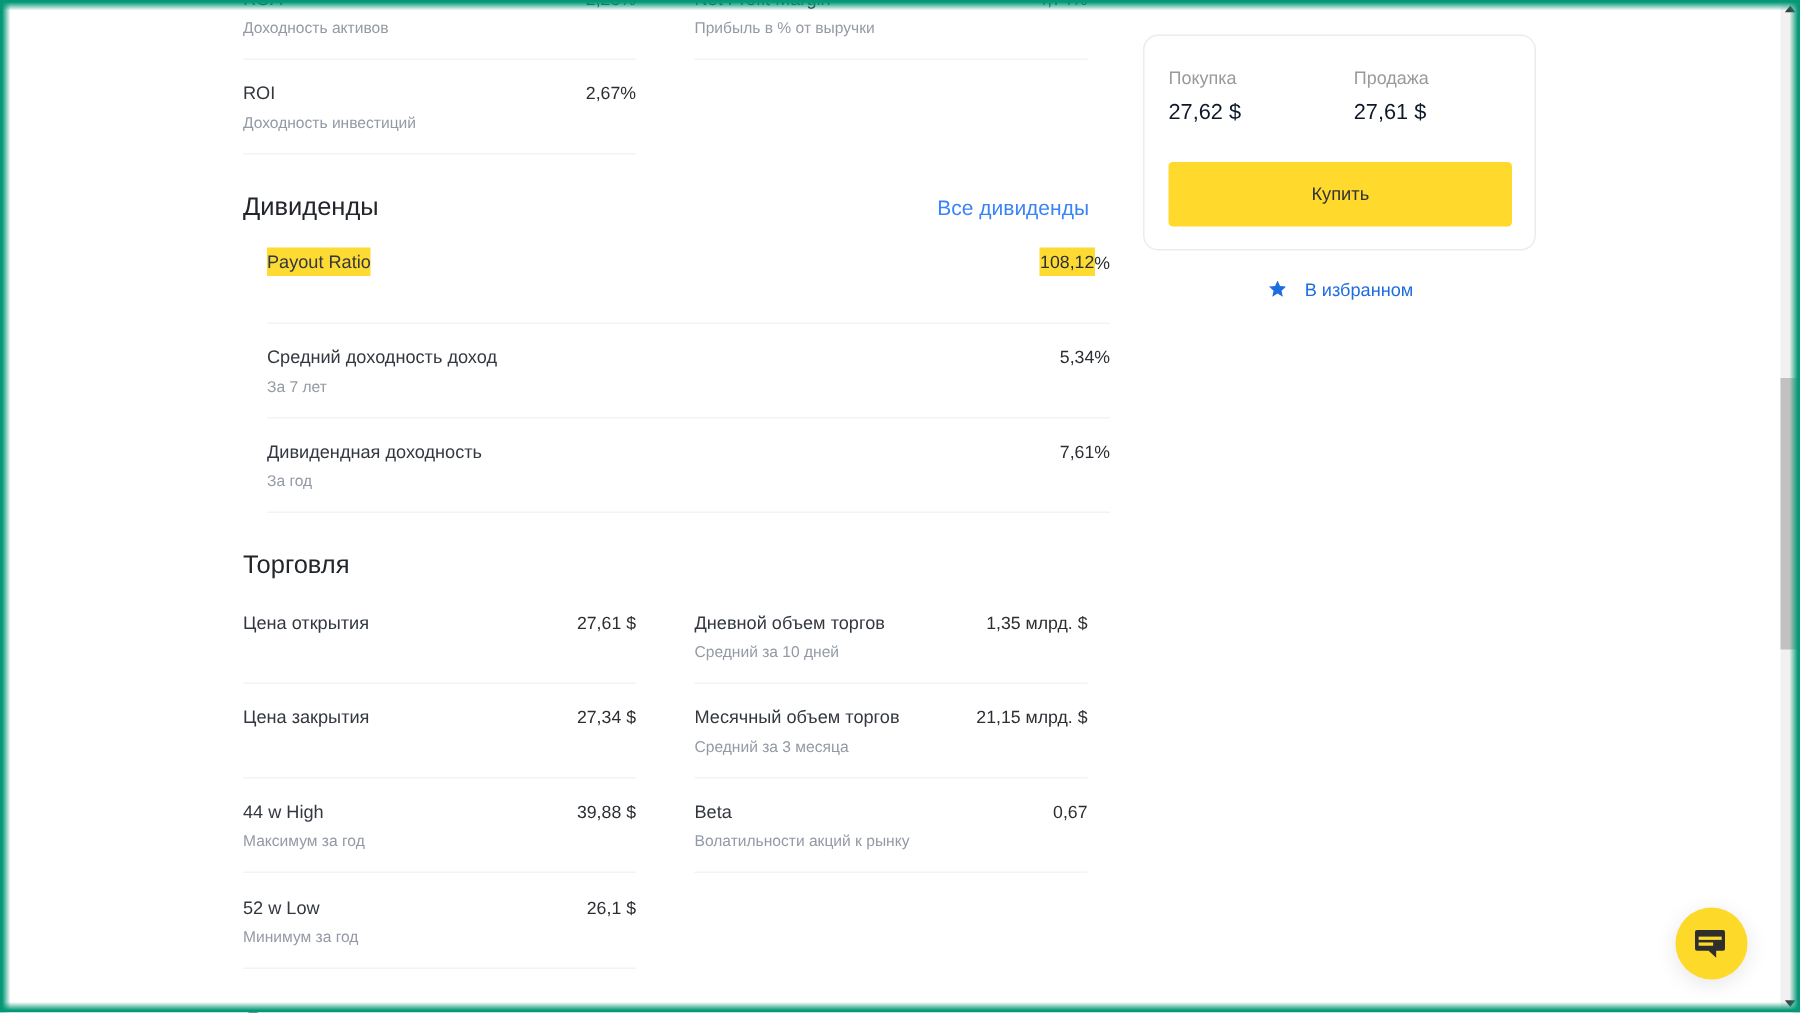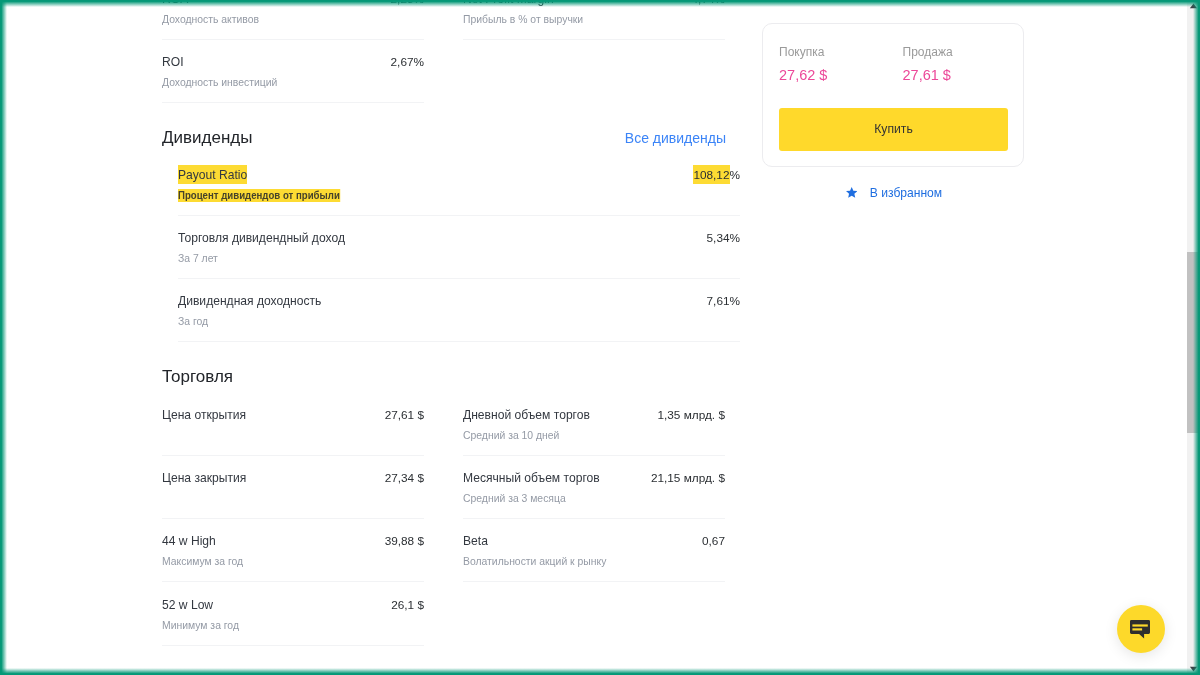--- a/index.html
+++ b/index.html
@@ -60,21 +60,21 @@
   [data-name="next-section-header"]{top:669.6px;}
   .div-rows{position:absolute;left:162px;width:562px;top:152.4px;margin-left:16px;}
   .grid.trading{top:392.4px;}
 
   
   .buycard{position:absolute;left:762px;top:23px;width:262px;height:144px;
            border:1px solid #ececef;border-radius:10px;background:#fff;box-sizing:border-box;}
   .quote{position:absolute;left:16px;top:21.3px;}
   .quote .q{display:inline-block;vertical-align:top;}
   .q-label{font-size:12px;color:#9a9a9a;line-height:14px;}
-  .q-price{font-size:14.5px;color:#ec4899;line-height:17px;margin-top:8px;}
+  .q-price{font-size:14.5px;color:#0f172a;line-height:17px;margin-top:8px;}
   .buybtn{position:absolute;left:15.7px;top:83.9px;width:229.7px;height:43.1px;background:#ffd92b;
           border:none;border-radius:3px;font-family:inherit;font-size:12.2px;color:#333;
           cursor:pointer;padding:0;line-height:43.1px;}
 
   .fav{position:absolute;left:846px;top:186px;cursor:pointer;white-space:nowrap;}
   .fav .star{position:absolute;left:0;top:1.4px;line-height:0;}
   .fav .star svg{display:block;}
   .fav .txt{position:absolute;left:23.8px;top:0;font-size:12.1px;color:#1f6ee0;line-height:14px;}
 
   
@@ -123,25 +123,24 @@
       <div class="sec-title" data-name="section-title">Дивиденды</div>
       <div class="sec-link" data-name="all-dividends-link">Все дивиденды</div>
     </div>
 
     <div class="div-rows" data-name="dividends-rows">
       <div class="row d1" data-name="dividend-row-payout-ratio">
         <div class="line1" data-name="metric-line">
           <span class="rlabel" data-name="metric-label-wrap"><span class="hl" data-name="metric-label">Payout Ratio</span></span>
           <span class="rvalue" data-name="metric-value-wrap"><span class="hl" data-name="metric-value">108,12</span><span data-name="metric-value-suffix">%</span></span>
         </div>
-        <div class="rsub" data-name="metric-sub-wrap"><span class="hl b" data-name="metric-sub">Процент дивидендов от прибыли</span></div>
       </div>
       <div class="row d2" data-name="dividend-row-average-yield">
         <div class="line1" data-name="metric-line">
-          <span class="rlabel" data-name="metric-label">Торговля дивидендный доход</span>
+          <span class="rlabel" data-name="metric-label">Средний доходность доход</span>
           <span class="rvalue" data-name="metric-value">5,34%</span>
         </div>
         <div class="rsub" data-name="metric-sub">За 7 лет</div>
       </div>
       <div class="row d3" data-name="dividend-row-dividend-yield">
         <div class="line1" data-name="metric-line">
           <span class="rlabel" data-name="metric-label">Дивидендная доходность</span>
           <span class="rvalue" data-name="metric-value">7,61%</span>
         </div>
         <div class="rsub" data-name="metric-sub">За год</div>

